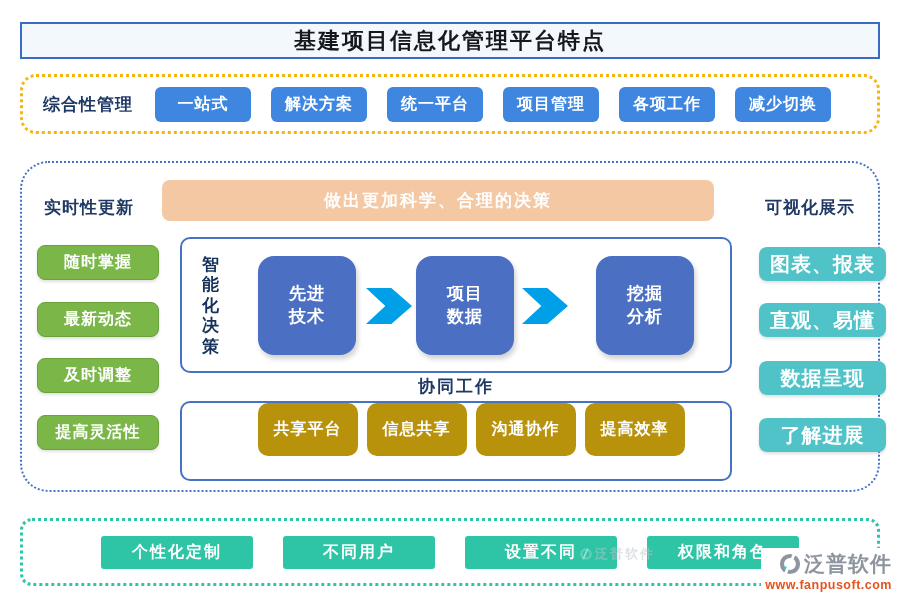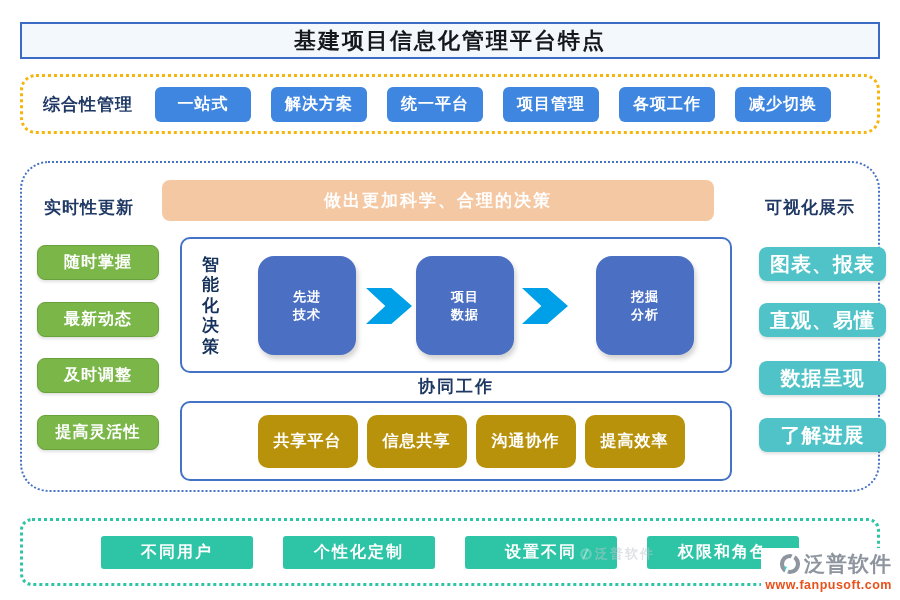--- a/index.html
+++ b/index.html
@@ -78,21 +78,21 @@
   }
   .vertical-label {
     position:absolute; left:20px; top:16px; width:20px;
     font-size:17px; font-weight:bold; color:#16325c;
     word-break:break-all; line-height:1.2; letter-spacing:0;
   }
   .flow-node {
     position:absolute; top:17px; width:98px; height:99px;
     background:#4a6fc3; border-radius:16px;
     display:flex; align-items:center; justify-content:center;
-    color:#ffffff; font-size:13px; font-weight:bold; text-align:center;
+    color:#ffffff; font-size:17px; font-weight:bold; text-align:center;
     line-height:1.35; letter-spacing:1px; white-space:pre-line;
     box-shadow:2px 4px 5px rgba(0,0,0,.18);
   }
   .flow-node.n1 { left:76px; }
   .flow-node.n2 { left:234px; }
   .flow-node.n3 { left:414px; }
   .flow-arrow {
     position:absolute; top:49px; width:46px; height:36px;
     background:#00a0e8;
     clip-path:polygon(0% 0%, 55% 0%, 100% 50%, 55% 100%, 0% 100%, 42% 50%);
@@ -101,21 +101,21 @@
   .flow-arrow.a2 { left:340px; }
 
   .collab-label {
     position:absolute; left:158px; top:212px; width:552px;
     text-align:center; font-size:17px; font-weight:bold; color:#1f3864;
     letter-spacing:2px;
   }
   .collab-box {
     position:absolute; left:158px; top:238px; width:552px; height:80px;
     background:#ffffff; border:2px solid #4472c4; border-radius:10px;
-    display:flex; align-items:center; justify-content:center; gap:9px;
+    display:flex; justify-content:center; gap:9px;
     padding-left:30px;
   }
   .btn-gold {
     width:100px; height:53px;
     background:#b9920b; border-radius:10px;
     display:flex; align-items:center; justify-content:center;
     color:#ffffff; font-size:16px; font-weight:bold; letter-spacing:1px;
     cursor:pointer;
   }
 
@@ -198,22 +198,22 @@
   </div>
 
   <div class="side-label visual-label">可视化展示</div>
   <div class="btn-teal" style="top:84px">图表、报表</div>
   <div class="btn-teal" style="top:140px">直观、易懂</div>
   <div class="btn-teal" style="top:198px">数据呈现</div>
   <div class="btn-teal" style="top:255px">了解进展</div>
 </div>
 
 <div class="bottom-section">
+  <div class="btn-bteal">个性化定制</div>
   <div class="btn-bteal">不同用户</div>
-  <div class="btn-bteal">个性化定制</div>
   <div class="btn-bteal faint-holder">
     <span>设置不同</span>
     <span class="watermark-faint">
       <svg width="14" height="14" viewBox="0 0 24 24">
         <path d="M12 2a10 10 0 1 0 0 20 10 10 0 0 0 0-20zm0 4a6 6 0 1 1 0 12 6 6 0 0 1 0-12z" fill="#9fd8cb"></path>
         <path d="M15 3 7 21" stroke="#ffffff" stroke-width="3"></path>
       </svg>
       <span class="wm-txt">泛普软件</span>
     </span>
   </div>

